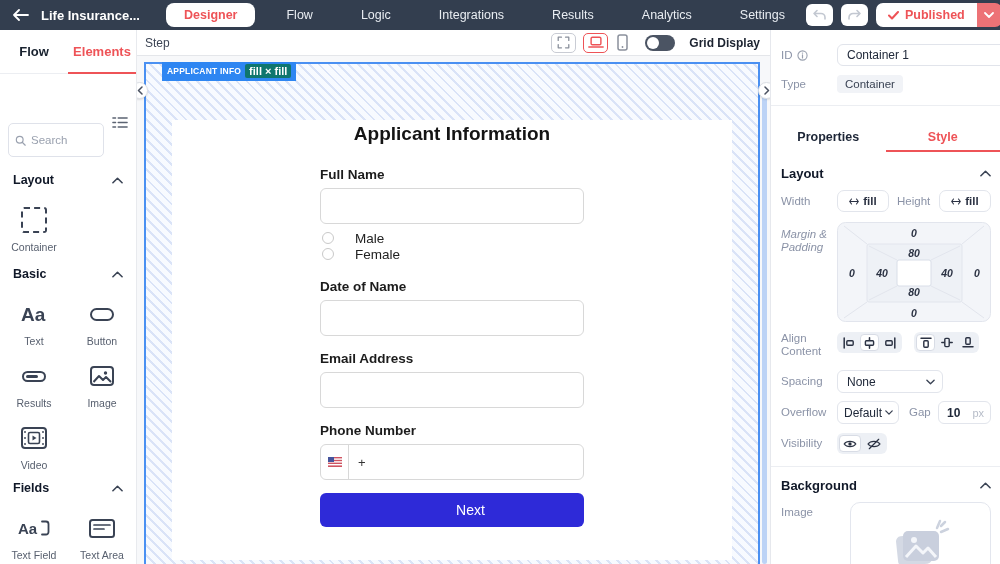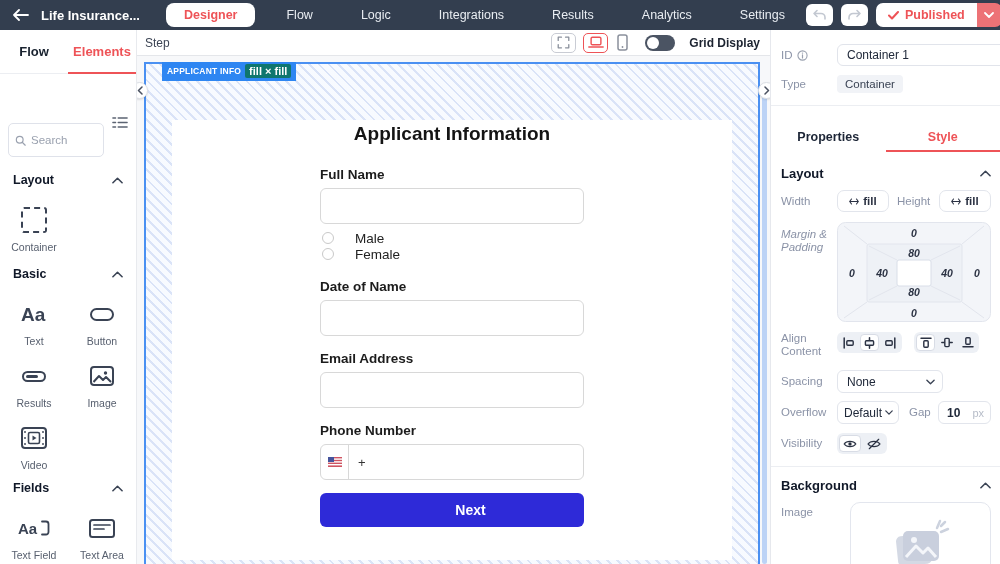--- a/index.html
+++ b/index.html
@@ -70,21 +70,21 @@
   .form-col { width:264px; margin:0 auto; }
   .f-heading { font-size:19px; font-weight:700; color:#141414; text-align:center; padding-top:3px; }
   .f-label { font-size:13.5px; font-weight:700; color:#1c1c1c; }
   .f-input { height:36px; border:1px solid #d8d8d8; border-radius:6px; background:#fff; margin-top:6px; }
   .f-radio-row { display:flex; align-items:center; gap:21px; height:16px; margin-left:2px; }
   .f-radio { width:12px; height:12px; border:1px solid #c9c9c9; border-radius:50%; background:#fff; flex:none; cursor:pointer; }
   .f-radio-lb { font-size:13.5px; color:#222; }
   .f-phone { display:flex; height:36px; border:1px solid #d8d8d8; border-radius:6px; margin-top:6px; overflow:hidden; }
   .f-flag-cell { width:28px; border-right:1px solid #d8d8d8; display:flex; align-items:center; justify-content:center; flex:none; cursor:pointer; }
   .f-phone-val { display:flex; align-items:center; padding-left:9px; font-size:13px; color:#333; }
-  .f-next { height:34px; border-radius:6px; border:none; width:100%; color:#fff; font-size:14px; font-weight:700; cursor:pointer; font-family:"Liberation Sans",sans-serif;padding-left:37px; }
+  .f-next { height:34px; border-radius:6px; border:none; width:100%; color:#fff; font-size:14px; font-weight:400; cursor:pointer; font-family:"Liberation Sans",sans-serif;padding-left:37px; }
 
   
   .panel { flex:1; border-left:1px solid #e6e8ed; background:#fff; padding:14px 9px 0 10px; position:relative; overflow:hidden; }
   .prow { display:flex; align-items:center; }
   .plabel { width:56px; flex:none; font-size:11.5px; color:#8b93a7; line-height:13px; }
   .p-id-input { flex:1; height:22px; border:1px solid #e1e4eb; border-radius:6px; font-size:12px; color:#20293a; padding:0 9px; outline:none; font-family:"Liberation Sans",sans-serif; }
   .p-type-badge { background:#f1f3f7; border-radius:4px; font-size:11.5px; color:#3a4354; padding:3px 8px; }
   .p-divider { height:1px; background:#eceef2; margin:12px -9px 0 -10px; }
   .p-tabs { display:flex; height:30px; position:relative; margin:16px -9px 0 -10px; }
   .p-tab { flex:1; display:flex; align-items:center; justify-content:center; font-size:12.5px; font-weight:700; color:#1c2536; cursor:pointer; }

